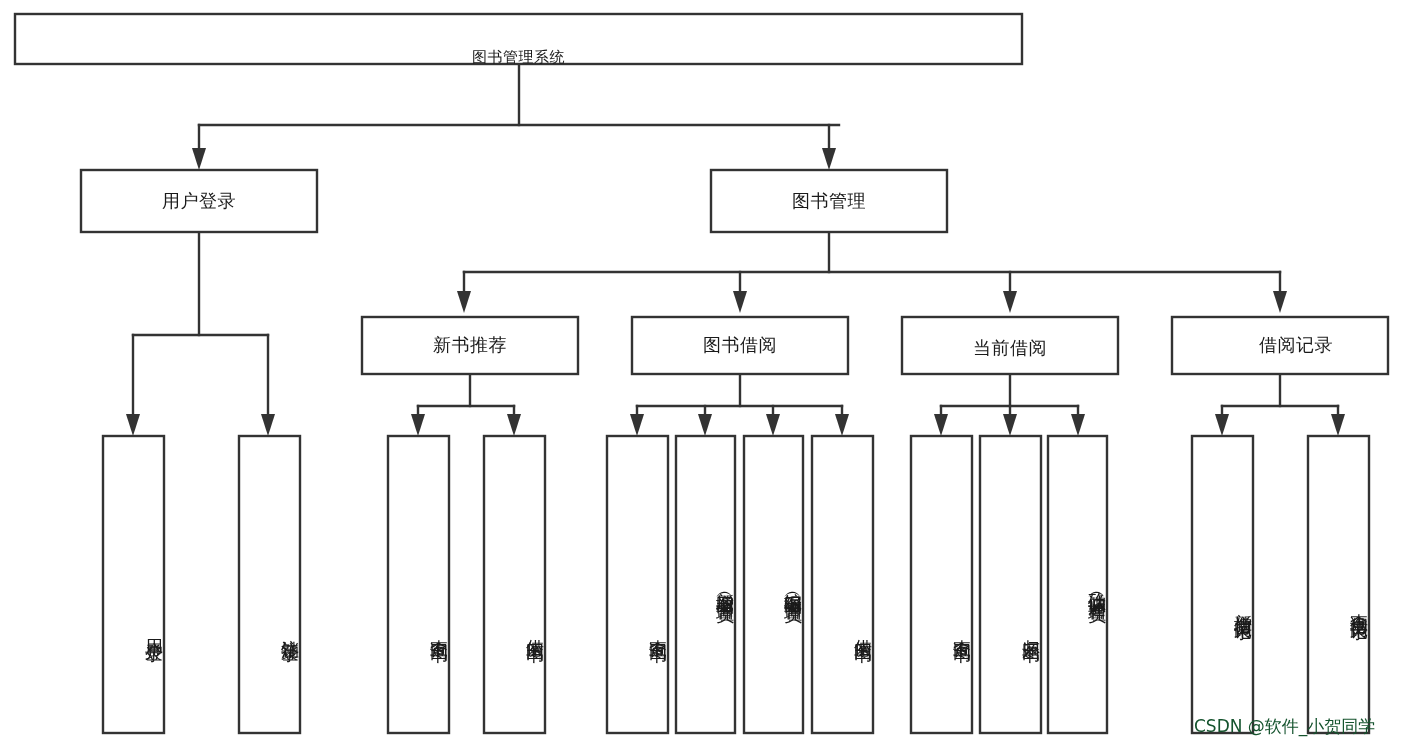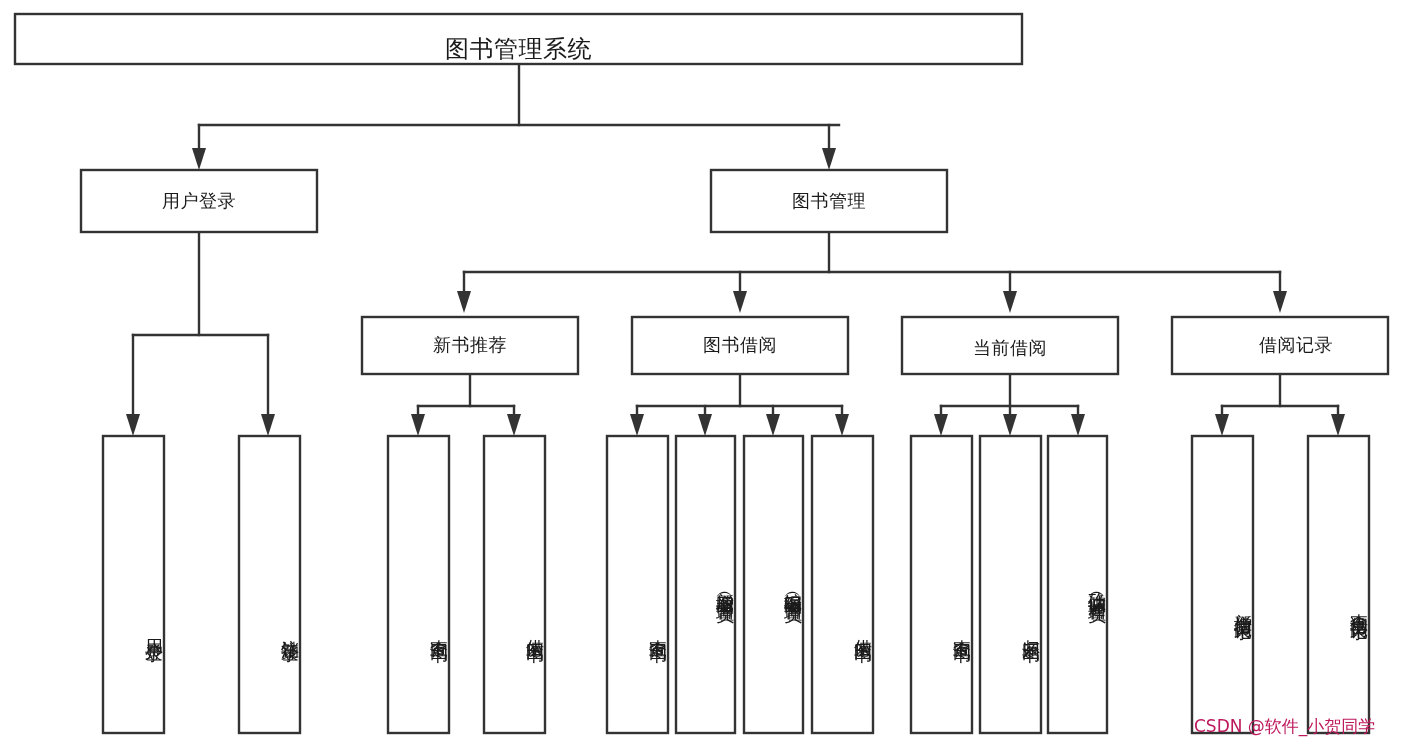--- a/index.html
+++ b/index.html
@@ -66,21 +66,21 @@
     letter-spacing: 2px;
     align-items: flex-start;
     padding-top: 4px;
     box-sizing: border-box;
   }
   .node-label.vertical.pad-top {
     padding-top: 88px;
   }
   #watermark {
     position: absolute;
-    color: #be185d;
+    color: #14532d;
     font-size: 17px;
     white-space: nowrap;
     pointer-events: none;
   }
 </style>
 </head>
 <body>
 
 <div id="diagram-root">
 
@@ -182,21 +182,21 @@
 
     <rect class="node-box" x="911" y="436" width="61" height="297"></rect>
     <rect class="node-box" x="980" y="436" width="61" height="297"></rect>
     <rect class="node-box" x="1048" y="436" width="59" height="297"></rect>
 
     <rect class="node-box" x="1192" y="436" width="61" height="297"></rect>
     <rect class="node-box" x="1308" y="436" width="61" height="297"></rect>
 
   </svg>
 
-  <div class="node-label horizontal" style="left:15px; top:24px; width:1007px; height:50px; font-size:24px;">图书管理系统</div>
+  <div class="node-label horizontal" style="left:15px; top:32px; width:1007px; height:50px; font-size:15px;">图书管理系统</div>
 
   <div class="node-label horizontal" style="left:81px; top:170px; width:236px; height:62px;">用户登录</div>
   <div class="node-label horizontal" style="left:711px; top:170px; width:236px; height:62px;border-radius:18px;">图书管理</div>
 
   <div class="node-label horizontal" style="left:632px; top:317px; width:216px; height:57px;">图书借阅</div>
   <div class="node-label horizontal" style="left:362px; top:317px; width:216px; height:57px;">新书推荐</div>
   <div class="node-label horizontal" style="left:902px; top:317px; width:216px; height:62px;">当前借阅</div>
   <div class="node-label horizontal" style="left:1172px; top:317px; width:248px; height:57px;">借阅记录</div>
 
   <div class="node-label vertical pad-top" style="left:103px; top:436px; width:61px; height:297px;">用户登录</div>

